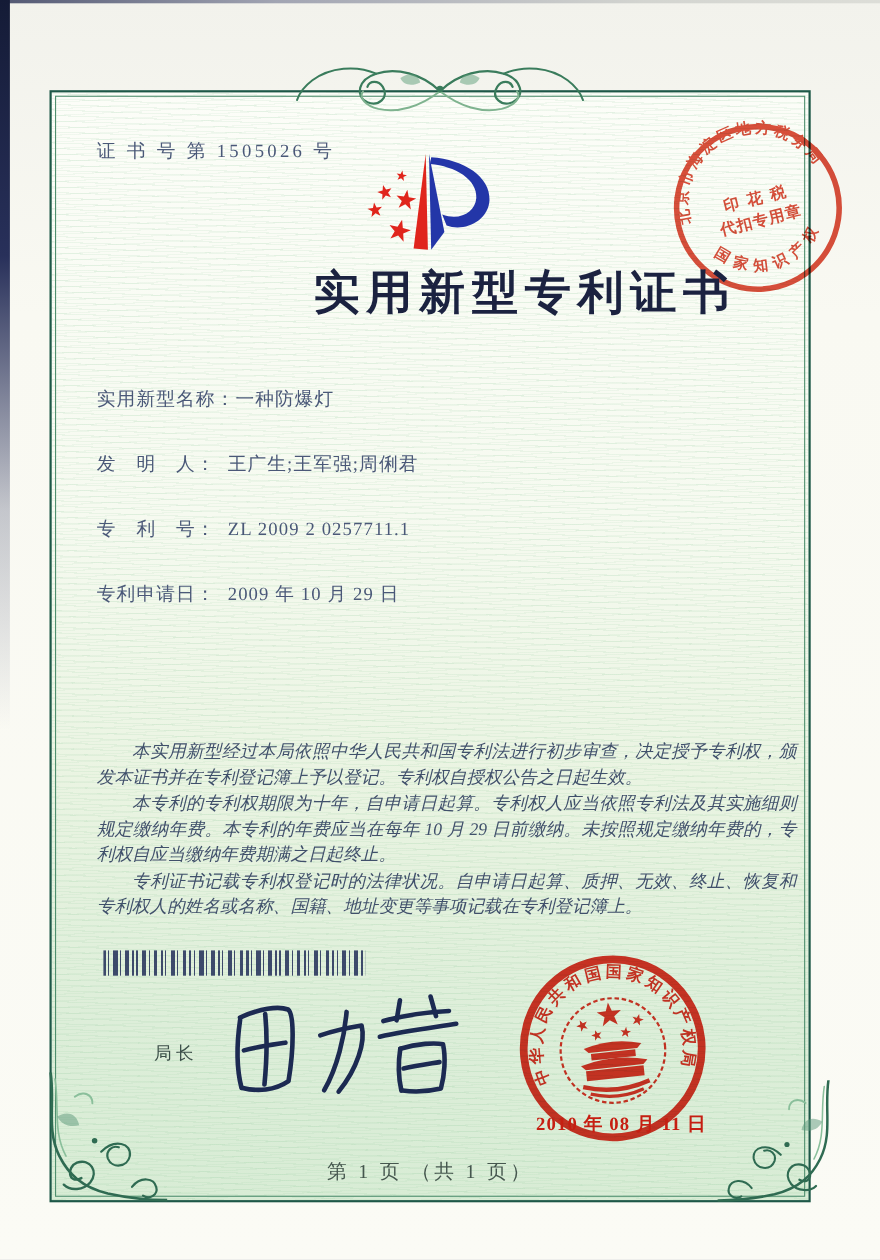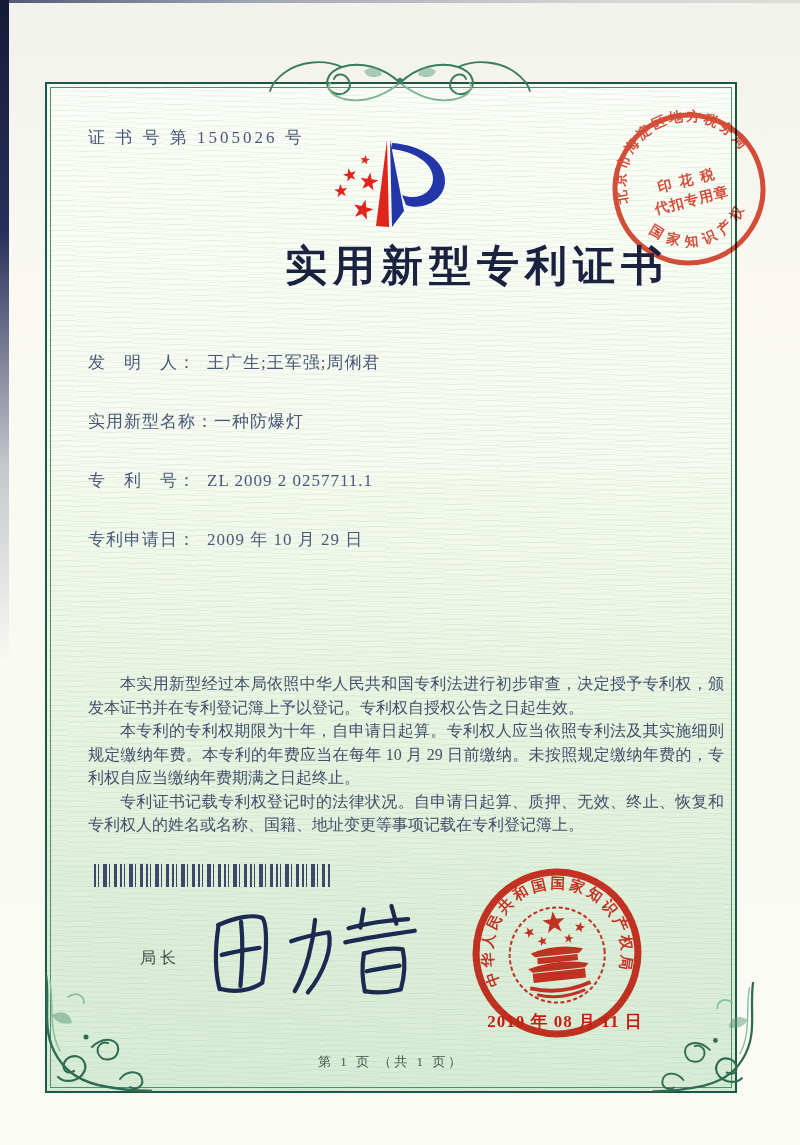--- a/index.html
+++ b/index.html
@@ -30,36 +30,36 @@
   .logo{position:absolute;left:318px;top:126px;width:172px;height:114px;}
   .tax-stamp{position:absolute;left:606px;top:106px;width:166px;height:166px;transform:rotate(-14deg);
     opacity:.92;mix-blend-mode:multiply;}
   .title{position:absolute;left:45px;top:238px;width:624px;text-align:right;
     font-size:42px;font-weight:bold;letter-spacing:6px;color:#1b2240;}
   .fields{position:absolute;left:88px;top:350px;display:flex;flex-direction:column;gap:33px;
     font-size:17px;line-height:26px;color:#4a5878;letter-spacing:1px;}
   .flabel{display:inline-block;min-width:7em;}
   .paras{position:absolute;left:88px;top:672px;width:636px;font-size:16px;line-height:23.5px;
     color:#40506b;text-align:justify;}
-  .paras p{margin:0;text-indent:2em;}
+  .paras p{margin:0;text-indent:2em;font-style:italic;}
   .barcode{position:absolute;left:94px;top:864px;width:238px;height:23px;opacity:.88;
     background:repeating-linear-gradient(90deg,
       #27335c 0 2px,rgba(0,0,0,0) 2px 4px,
       #27335c 4px 5px,rgba(0,0,0,0) 5px 9px,
       #27335c 9px 13px,rgba(0,0,0,0) 13px 15px,
       #27335c 15px 16px,rgba(0,0,0,0) 16px 20px,
       #27335c 20px 23px,rgba(0,0,0,0) 23px 26px);}
   .sig-role{position:absolute;left:140px;top:948px;font-size:16px;letter-spacing:4px;color:#3c4f49;}
   .sig{position:absolute;left:200px;top:898px;width:230px;height:118px;transform:rotate(-3deg);}
   .seal{position:absolute;left:468px;top:864px;width:178px;height:178px;opacity:.93;
     mix-blend-mode:multiply;transform:rotate(-6deg);}
   .seal-date{position:absolute;left:477px;top:1010px;width:176px;text-align:center;
     font-size:17px;font-weight:bold;color:#c61f12;letter-spacing:1px;}
   .footer{position:absolute;left:45px;top:1053px;width:692px;text-align:center;
-    font-size:13px;letter-spacing:3px;color:#45564e;}
+    font-size:18px;letter-spacing:3px;color:#45564e;}
 </style>
 </head>
 <body>
 
 <div class="page">
   <div class="edge-top"></div>
   <div class="edge-left"></div>
   <div class="edge-right"></div>
 
   <div class="frame"></div>
@@ -123,22 +123,22 @@
     <text font-size="13.5" fill="#d8402b" letter-spacing="6" font-weight="bold">
       <textPath href="#taxBot" startOffset="8%">国家知识产权局</textPath>
     </text>
     <text x="82" y="78" text-anchor="middle" font-size="14" font-weight="bold" fill="#d8402b" letter-spacing="2">印 花 税</text>
     <text x="82" y="98" text-anchor="middle" font-size="14" font-weight="bold" fill="#d8402b" letter-spacing="1">代扣专用章</text>
   </svg>
 
   <div class="title">实用新型专利证书</div>
 
   <div class="fields">
+    <div><span class="flabel">实用新型名称：</span><span>一种防爆灯</span></div>
     <div><span class="flabel">发　明　人：</span><span>王广生;王军强;周俐君</span></div>
-    <div><span class="flabel">实用新型名称：</span><span>一种防爆灯</span></div>
     <div><span class="flabel">专　利　号：</span><span>ZL 2009 2 0257711.1</span></div>
     <div><span class="flabel">专利申请日：</span><span>2009 年 10 月 29 日</span></div>
   </div>
 
   <div class="paras">
     <p>本实用新型经过本局依照中华人民共和国专利法进行初步审查，决定授予专利权，颁发本证书并在专利登记簿上予以登记。专利权自授权公告之日起生效。</p>
     <p>本专利的专利权期限为十年，自申请日起算。专利权人应当依照专利法及其实施细则规定缴纳年费。本专利的年费应当在每年 10 月 29 日前缴纳。未按照规定缴纳年费的，专利权自应当缴纳年费期满之日起终止。</p>
     <p>专利证书记载专利权登记时的法律状况。自申请日起算、质押、无效、终止、恢复和专利权人的姓名或名称、国籍、地址变更等事项记载在专利登记簿上。</p>
   </div>
 

